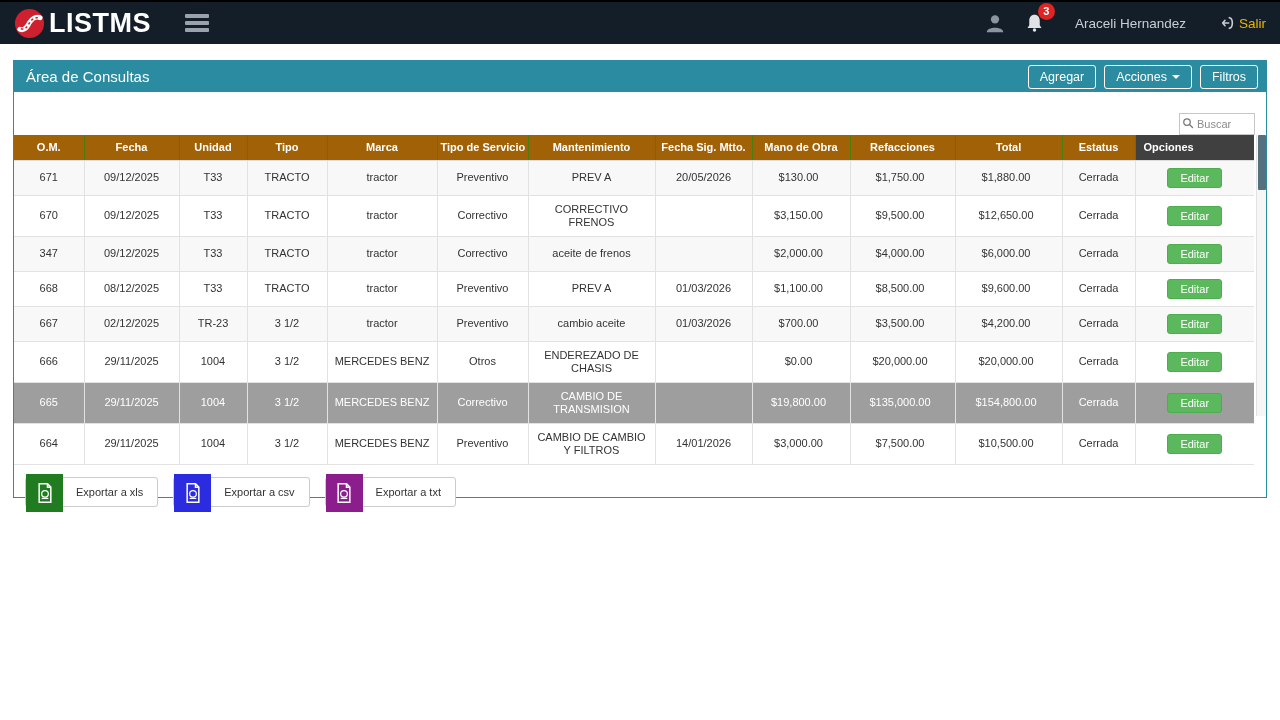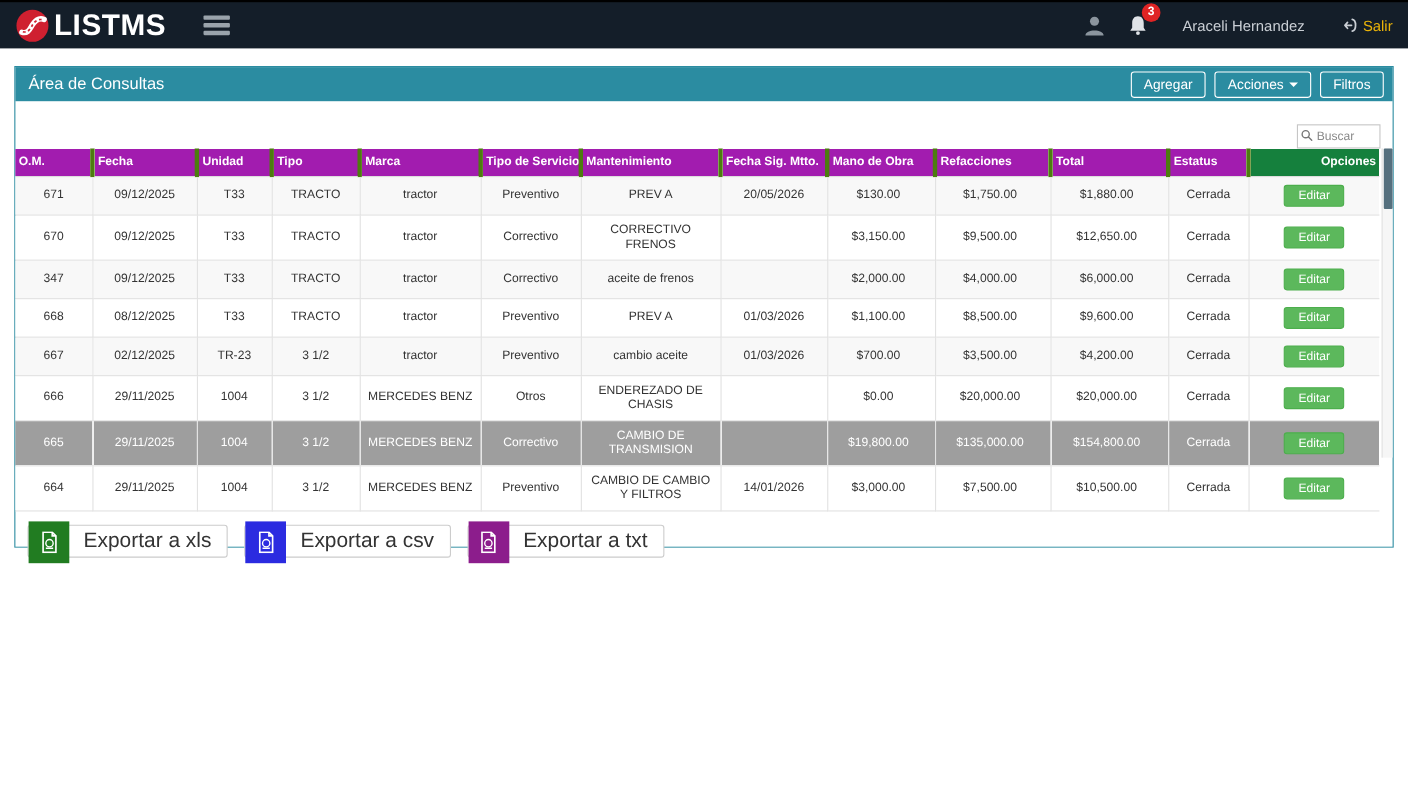--- a/index.html
+++ b/index.html
@@ -31,37 +31,37 @@
   
   .search-row { display:flex; justify-content:flex-end; padding:21px 11px 0 0; }
   .search-box { position:relative; width:76px; height:22px; }
   .search-box input { width:100%; height:100%; border:1px solid #c6c6c6; font-size:11px; padding:2px 3px 2px 17px; color:#555; font-family:"Liberation Sans", sans-serif; }
   .search-box input::placeholder { color:#8a8a8a; }
   .search-glyph { position:absolute; left:3px; top:4px; }
 
   
   .table-wrap { position:relative; margin-top:0; }
   table { border-collapse:collapse; width:1240px; table-layout:fixed; font-size:11px; color:#333; }
-  thead th { background:#a21caf; color:#fff; font-weight:bold; height:25px; text-align:left; border-right:4px solid #4d7c0f; border-bottom:1px solid #ddd; padding:0 3px; overflow:hidden; white-space:nowrap; }
-  thead th.opt-head { background:#15803d; text-align:right; padding-left:8px; border-right:none; }
+  thead th { background:#a16207; color:#fff; font-weight:bold; height:25px; text-align:center; border-right:1px solid #4d7c0f; border-bottom:1px solid #ddd; padding:0 3px; overflow:hidden; white-space:nowrap; }
+  thead th.opt-head { background:#404040; text-align:left; padding-left:8px; border-right:none; }
   tbody td { border:1px solid #e2e2e2; border-top:none; text-align:center; padding:7px 5px; line-height:13px; overflow:hidden; }
   tbody td:first-child { border-left:none; }
   tbody td:last-child { border-right:none; }
   tbody tr:nth-child(odd) { background:#f8f8f8; }
   tbody tr:nth-child(even) { background:#ffffff; }
   tbody tr.selected { background:#9e9e9e; color:#fff;padding-left:20px; }
   tbody td.num { text-align:center; padding-right:10px; }
   .btn-edit { background:#5cb85c; border:1px solid #4cae4c; color:#fff; font-size:11px; padding:3px 12px; border-radius:3px; cursor:pointer; font-family:"Liberation Sans", sans-serif; }
 
   .vscroll { position:absolute; top:0; right:0; width:10px; height:281px; background:#f6f6f6; border-left:1px solid #e3e3e3; }
   .vscroll .thumb { width:8px; height:55px; margin:0 auto; background:#55707e; border-radius:1px; }
 
   
   .export-row { display:flex; gap:15px; margin:12px 0 0 11px; align-items:flex-start; }
-  .export-btn { position:relative; height:30px; background:#fff; border:1px solid #ccc; border-radius:3px; display:flex; align-items:center; padding:0 14px 0 50px; font-size:19px; color:#333; cursor:pointer; font-family:"Liberation Sans", sans-serif; }
+  .export-btn { position:relative; height:30px; background:#fff; border:1px solid #ccc; border-radius:3px; display:flex; align-items:center; padding:0 14px 0 50px; font-size:11px; color:#333; cursor:pointer; font-family:"Liberation Sans", sans-serif; }
   .icon-block { position:absolute; left:0; top:-4px; width:37px; height:38px; display:flex; align-items:center; justify-content:center; }
   .icon-block.xls { background:#217c21; }
   .icon-block.csv { background:#2b2be0; }
   .icon-block.txt { background:#8c1d8c; }
 
   .below-space { height:222px; background:#fff; }
 </style>
 </head>
 <body>
 

